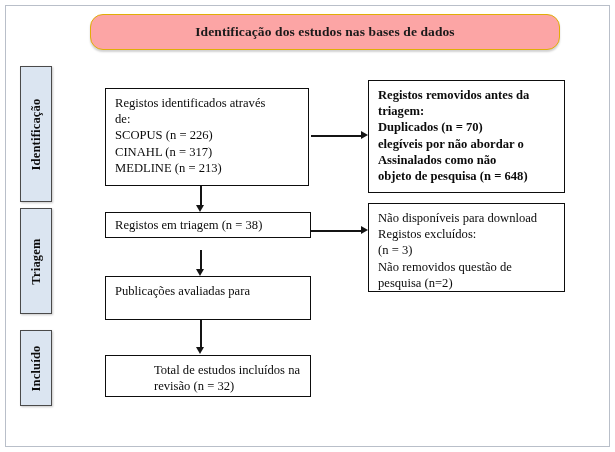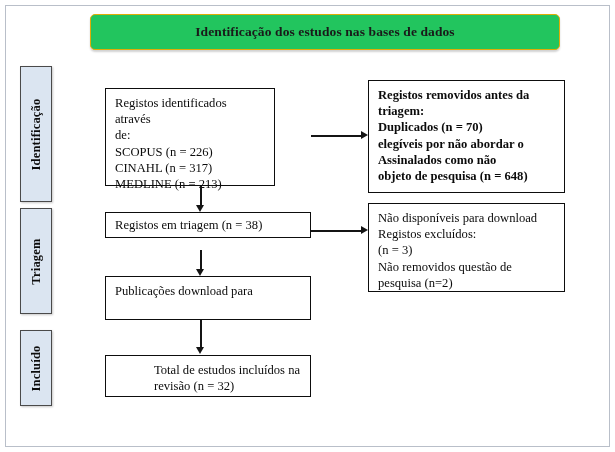--- a/index.html
+++ b/index.html
@@ -22,23 +22,23 @@
     width:605px;height:442px;
     border:1px solid #b9bfc9;
     box-sizing:border-box;
     pointer-events:none;
   }
   
   #header-banner{
     position:absolute;
     left:90px;top:14px;
     width:470px;height:36px;
-    background:#22c55e;
+    background:#fca5a5;
     border:1px solid #e0ad07;
-    border-radius:5px;
+    border-radius:13px;
     box-sizing:border-box;
     display:flex;align-items:center;justify-content:center;
     box-shadow:0 2px 2px rgba(0,0,0,0.18);
   }
   #header-banner .txt{
     font-weight:bold;
     font-size:13.5px;
     color:#1a1a1a;
     letter-spacing:0.1px;
     text-align:center;
@@ -72,21 +72,21 @@
     border:1.6px solid #0d0d0d;
     background:#ffffff;
     box-sizing:border-box;
     padding:6px 9px 5px 9px;
     font-size:12.6px;
     line-height:16.2px;
     color:#0b0b0b;
   }
   .box .line{ white-space:pre-wrap; }
 
-  #box-identified   { left:105px; top:88px;  width:170px; height:98px; }
+  #box-identified   { left:105px; top:88px;  width:204px; height:98px; }
   #box-removed      { left:368px; top:80px;  width:197px; height:113px;font-weight:bold; }
   #box-screened     { left:105px; top:212px; width:206px; height:26px; display:flex;align-items:center; }
   #box-excluded     { left:368px; top:203px; width:197px; height:89px; }
   #box-eligibility  { left:105px; top:276px; width:206px; height:44px; }
   #box-included     { left:105px; top:355px; width:206px; height:42px;padding-left:48px; }
 
   
   .conn{ position:absolute; background:#141414; }
   .vline{ width:1.7px; }
   .hline{ height:1.7px; }
@@ -149,21 +149,21 @@
 
   <div class="box" id="box-excluded">
     <div class="line">Não disponíveis para download</div>
     <div class="line">Registos excluídos:</div>
     <div class="line">(n = 3)</div>
     <div class="line">Não removidos questão de</div>
     <div class="line">pesquisa (n=2)</div>
   </div>
 
   <div class="box" id="box-eligibility">
-    <div class="line">Publicações download para</div>
+    <div class="line">Publicações avaliadas para</div>
   </div>
 
   <div class="box" id="box-included">
     <div class="line">Total de estudos incluídos na</div>
     <div class="line">revisão (n = 32)</div>
   </div>
 
   <div class="conn hline" style="left:311px;top:135px;width:50px;"></div>
   <div class="arrow-right" style="left:361px;top:131px;"></div>
 

